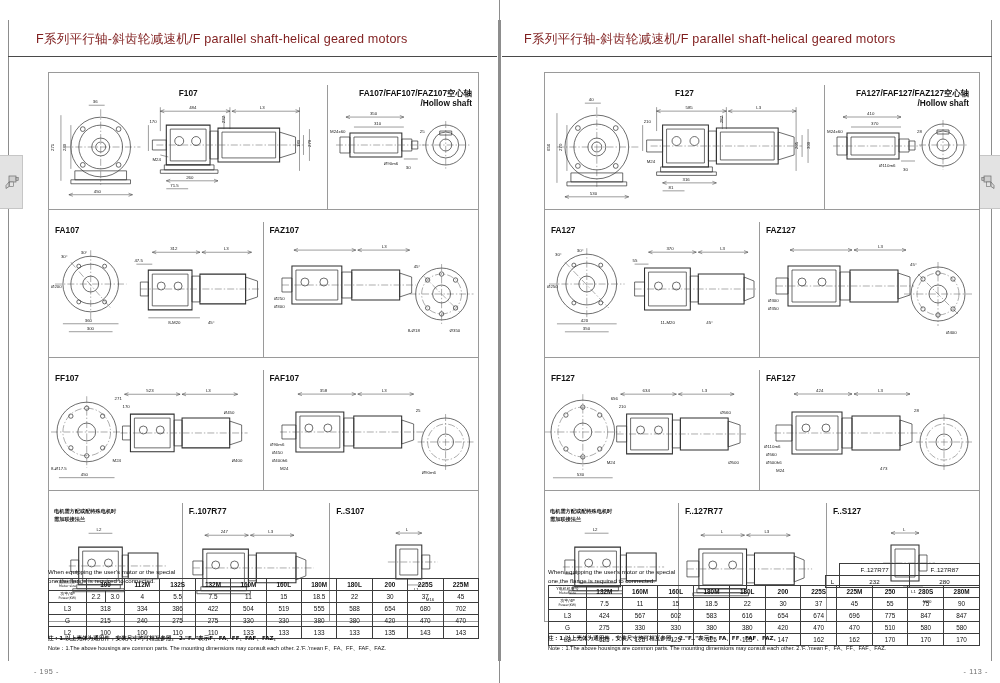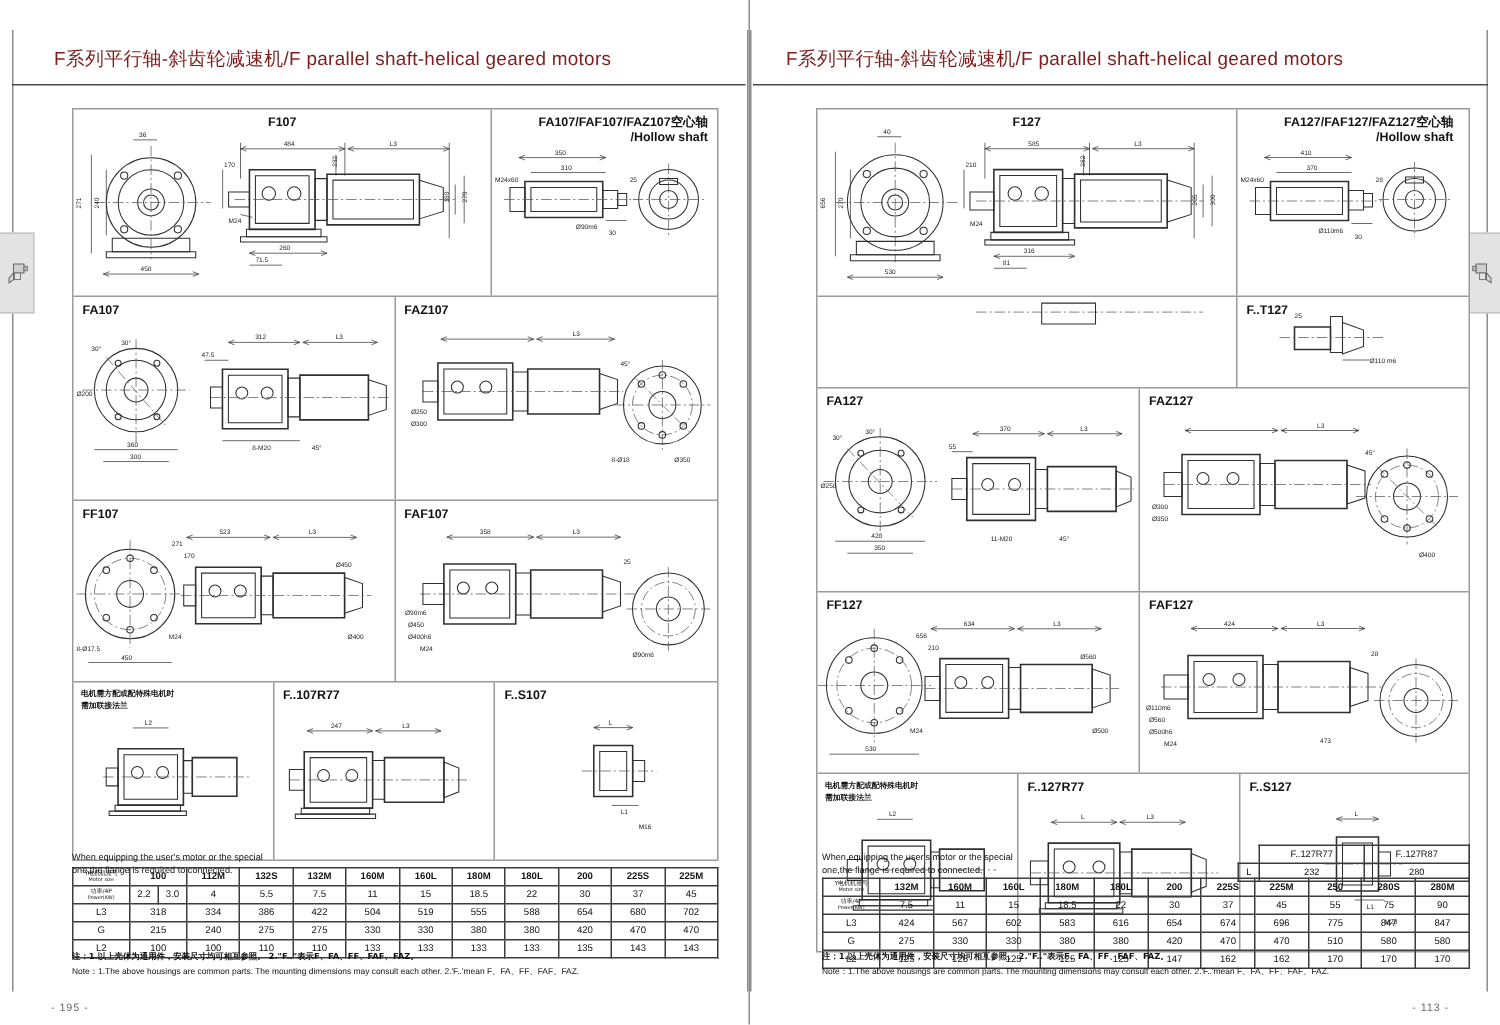--- a/index.html
+++ b/index.html
@@ -61,21 +61,21 @@
 
   
   .sheet{
     position:absolute;top:72px;left:48px;right:22px;
     border:1px solid #9a9a9a;
     background:#fff;
   }
   .page.left .sheet{left:48px;right:20px;}
   .page.right .sheet{left:44px;right:20px;}
 
-  .grid-row{display:flex;border-bottom:1px solid #9a9a9a;}
+  .grid-row{display:flex;border-bottom:1px solid #9a9a9a;margin-top:12px;}
   .grid-row:last-child{border-bottom:none;}
   .cell{position:relative;box-sizing:border-box;border-right:1px solid #9a9a9a;}
   .cell:last-child{border-right:none;}
   .cell-title{
     position:absolute;top:3px;left:6px;
     font-size:8.3px;font-weight:bold;color:#111;
     line-height:1.25;white-space:nowrap;z-index:5;
   }
   .cell-title.ctr{left:50%;transform:translateX(-50%);}
   .cell-title.tworow{text-align:right;}
@@ -137,21 +137,21 @@
     position:absolute;left:48px;right:20px;
     font-size:5.6px;line-height:1.75;color:#111;
   }
   .footnote .cn{font-weight:bold;font-family:"DejaVu Sans",sans-serif;}
 
   .pagenum{
     position:absolute;bottom:7px;
     font-size:7.2px;color:#6d6d6d;letter-spacing:.6px;
   }
   .pagenum.l{left:34px;}
-  .pagenum.r{right:34px;margin-left:24px;}
+  .pagenum.r{right:12px;margin-left:24px;}
 </style>
 </head>
 <body>
 
 <div class="spread">
 
   <div class="page left">
 
     <div class="side-tab l">
       <svg width="16" height="18" viewBox="0 0 16 18">
@@ -722,40 +722,20 @@
             <circle class="ln" cx="118" cy="60" r="21" fill="#fff"></circle>
             <circle class="ln" cx="118" cy="60" r="14"></circle>
             <circle class="ln" cx="118" cy="60" r="6"></circle>
             <line class="cl" x1="94" y1="60" x2="142" y2="60"></line>
             <line class="cl" x1="118" y1="35" x2="118" y2="85"></line>
             <path class="ln" d="M112 45 L124 45 L124 49 L112 49 Z" fill="#fff"></path>
           </svg>
         </div>
       </div>
 
-      <div class="grid-row" style="height:60px">
-        <div class="cell" style="width:280px">
-          <svg class="draw" viewBox="0 0 280 60">
-            <line class="cl" x1="106" y1="10" x2="258" y2="10"></line>
-            <rect class="ln" x="150" y="4" width="36" height="14" fill="#fff"></rect>
-          </svg>
-        </div>
-        <div class="cell" style="width:150px">
-          <div class="cell-title">F..T127</div>
-          <svg class="draw" viewBox="0 0 150 60">
-            <rect class="ln" x="62" y="13" width="8" height="24" fill="#fff"></rect>
-            <rect class="lnL" x="38" y="20" width="24" height="15" fill="#fff"></rect>
-            <path class="ln" d="M70 17 L84 22 L84 33 L70 38 Z" fill="#fff"></path>
-            <line class="cl" x1="28" y1="27" x2="98" y2="27"></line>
-            <text class="dimtxt" x="88" y="44">Ø110 m6</text>
-            <line class="dim" x1="70" y1="42" x2="88" y2="42"></line>
-            <text class="dimtxt" x="38" y="14">25</text>
-          </svg>
-        </div>
-      </div>
 
       <div class="grid-row row-2">
         <div class="cell" style="width:215px">
           <div class="cell-title">FA127</div>
           <svg class="draw" viewBox="0 0 215 135">
             <circle class="ln" cx="42" cy="62" r="30" fill="#fff"></circle>
             <circle class="ln" cx="42" cy="62" r="21"></circle>
             <circle class="ln" cx="42" cy="62" r="8"></circle>
             <line class="cl" x1="4" y1="62" x2="80" y2="62"></line>
             <line class="cl" x1="42" y1="26" x2="42" y2="98"></line>

